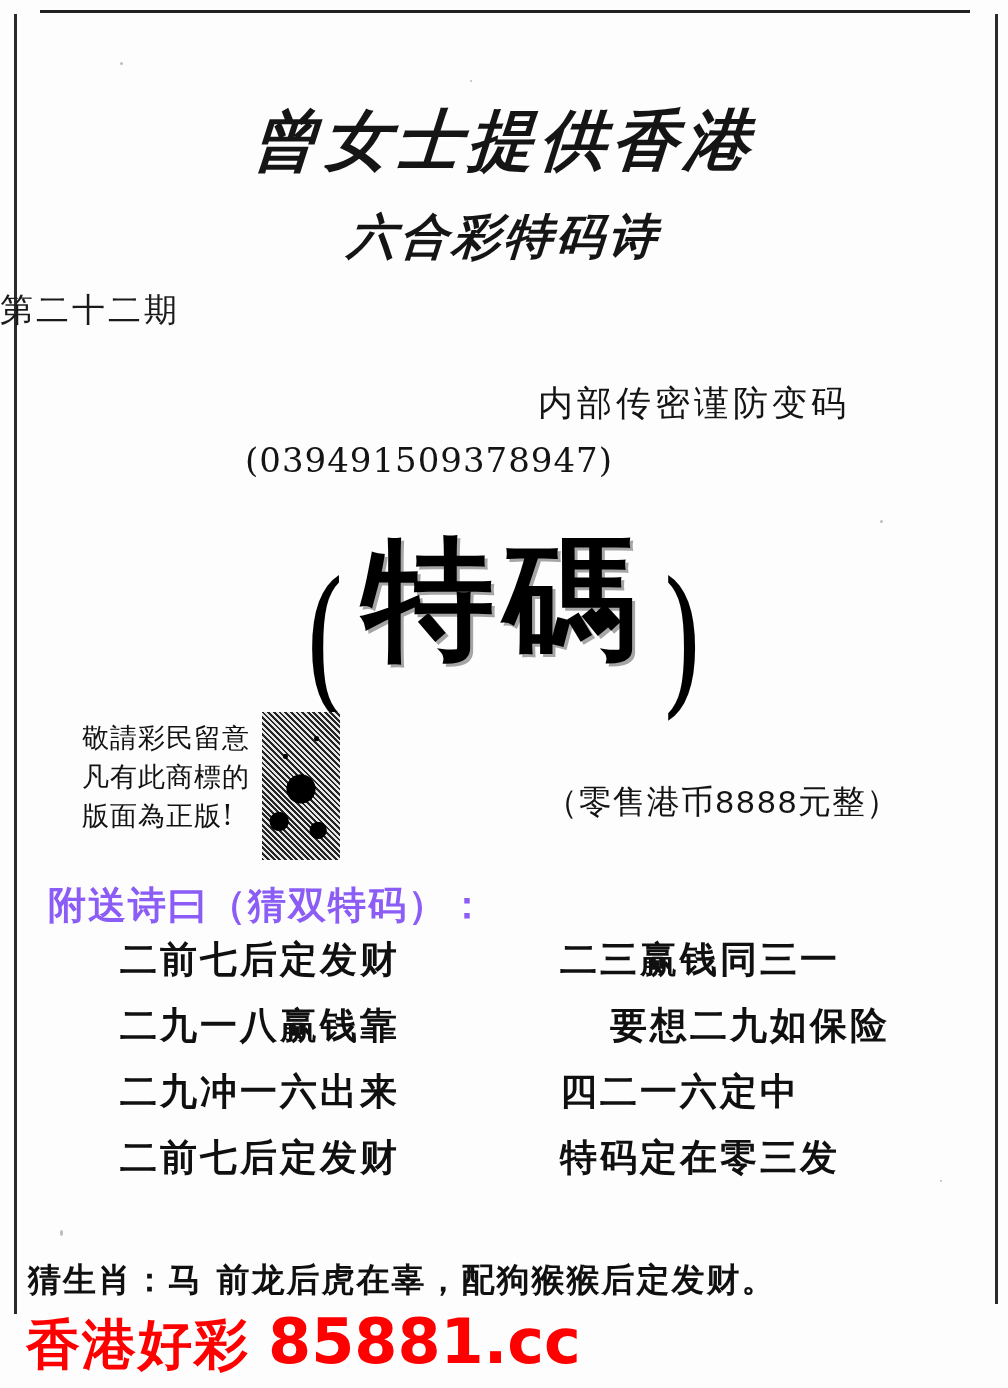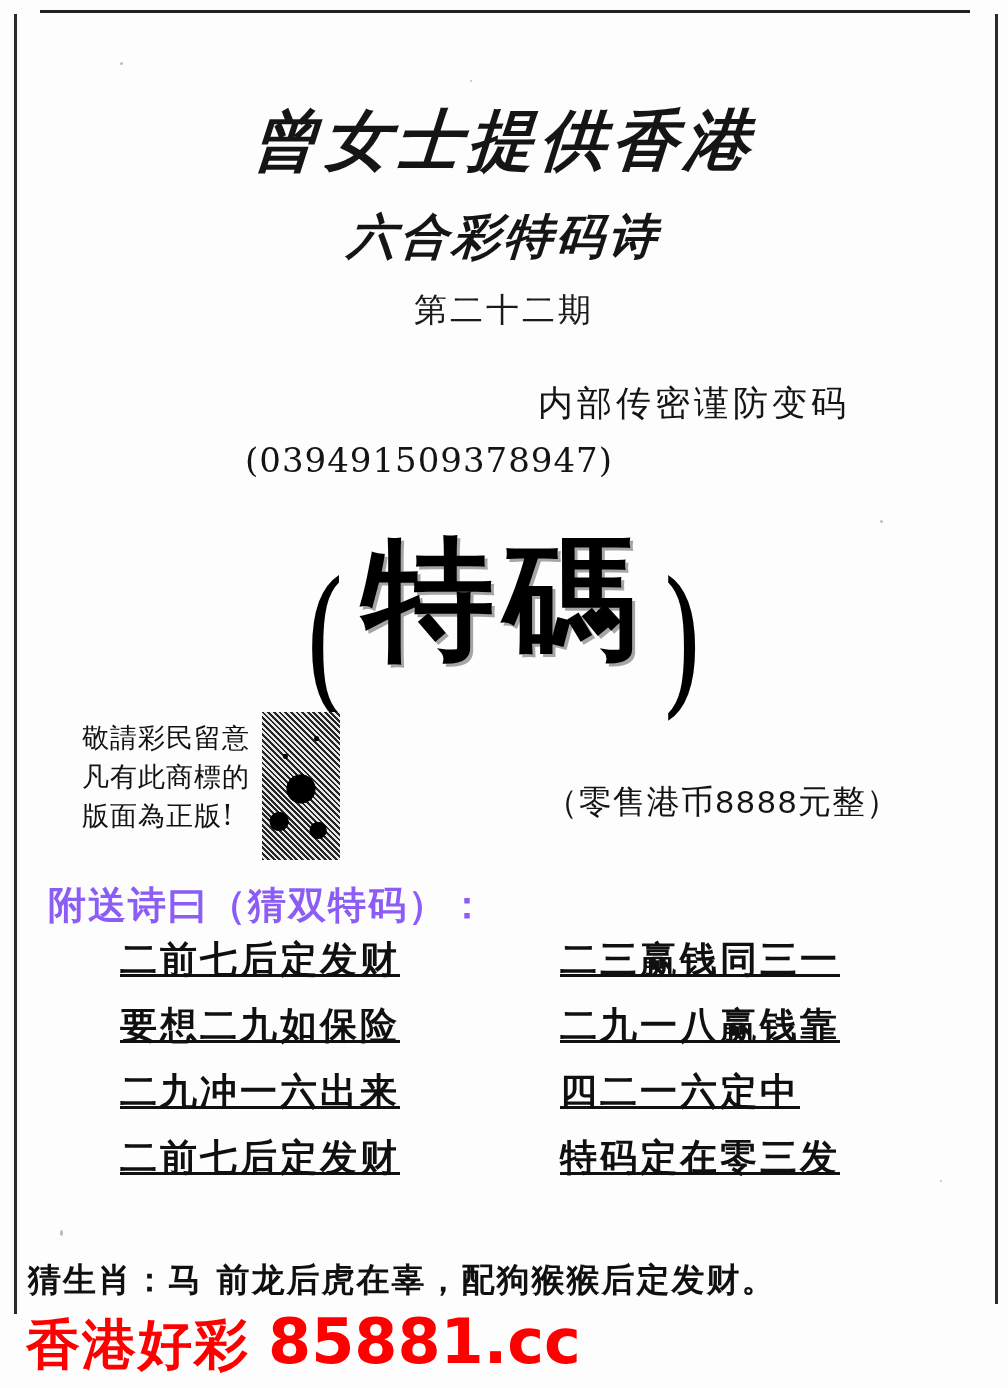--- a/index.html
+++ b/index.html
@@ -72,21 +72,21 @@
     font-weight: 700;
     letter-spacing: 4px;
     font-style: italic;
     color: #151515;
     transform: skewX(-4deg);
   }
   .issue {
     position: absolute;
     left: 0; right: 0;
     top: 288px;
-    text-align: center;
+    text-align: left;
     font-family: "DejaVu Serif", serif;
     font-size: 33px;
     letter-spacing: 3px;
     color: #1a1a1a;
   }
 
   .row-secret {
     position: absolute;
     left: 150px;
     top: 368px;
@@ -191,21 +191,20 @@
   .poem-grid {
     position: absolute;
     left: 120px;
     top: 935px;
     width: 770px;
   }
   .poem-row {
     display: flex;
     justify-content: space-between;
     margin-bottom: 16px;
-    text-decoration: underline;
   }
   .poem-cell {
     font-family: "DejaVu Serif", serif;
     font-size: 37px;
     font-weight: 700;
     letter-spacing: 3px;
     color: #101010;
     white-space: nowrap;
   }
   .poem-cell.right { width: 330px; text-align: left; }
@@ -287,22 +286,22 @@
   <div class="price">（零售港币8888元整）</div>
 
   <div class="poem-head">附送诗曰（猜双特码）：</div>
 
   <div class="poem-grid">
     <div class="poem-row">
       <div class="poem-cell">二前七后定发财</div>
       <div class="poem-cell right">二三赢钱同三一</div>
     </div>
     <div class="poem-row">
+      <div class="poem-cell right">二九一八赢钱靠</div>
       <div class="poem-cell">要想二九如保险</div>
-      <div class="poem-cell right">二九一八赢钱靠</div>
     </div>
     <div class="poem-row">
       <div class="poem-cell">二九冲一六出来</div>
       <div class="poem-cell right">四二一六定中</div>
     </div>
     <div class="poem-row">
       <div class="poem-cell">二前七后定发财</div>
       <div class="poem-cell right">特码定在零三发</div>
     </div>
   </div>

